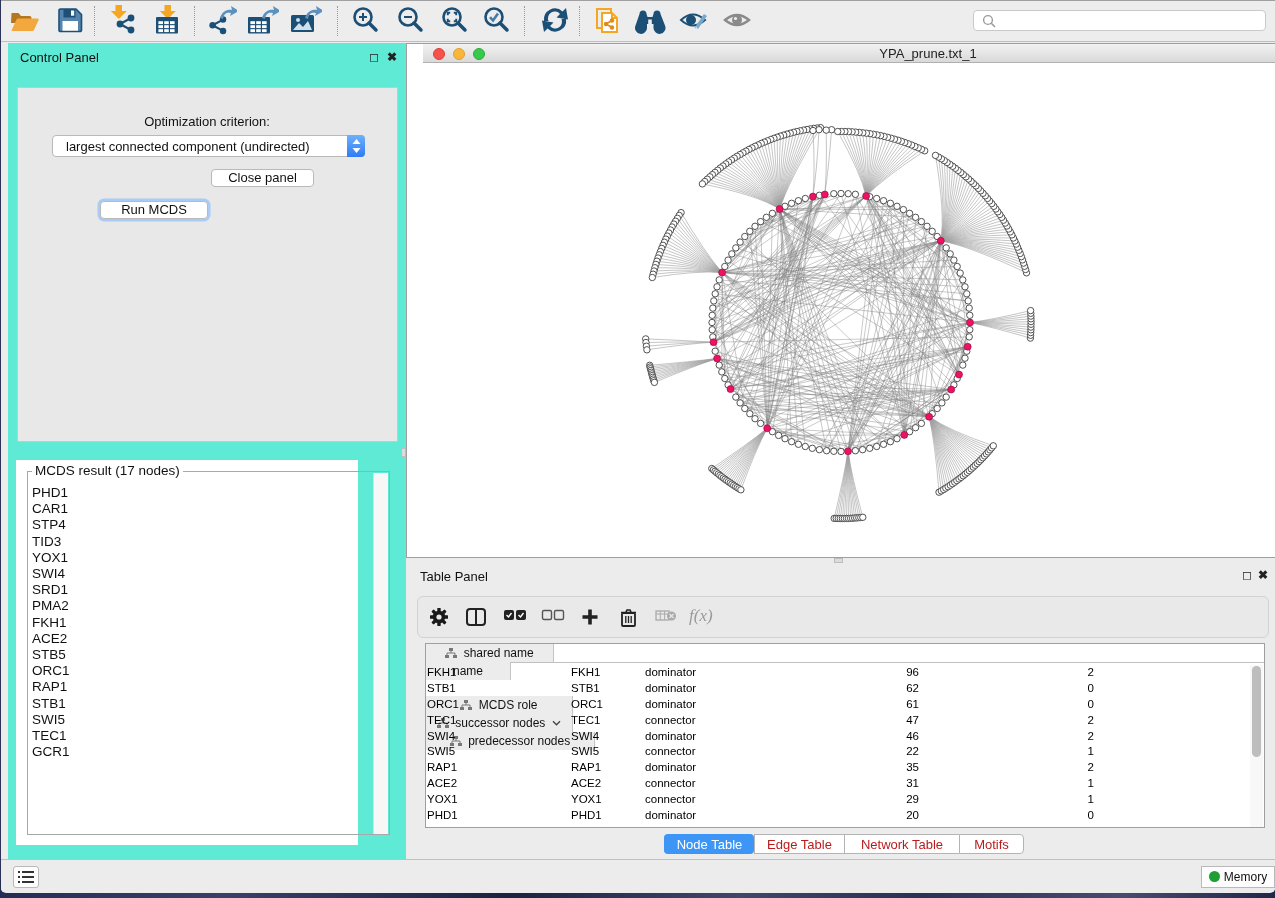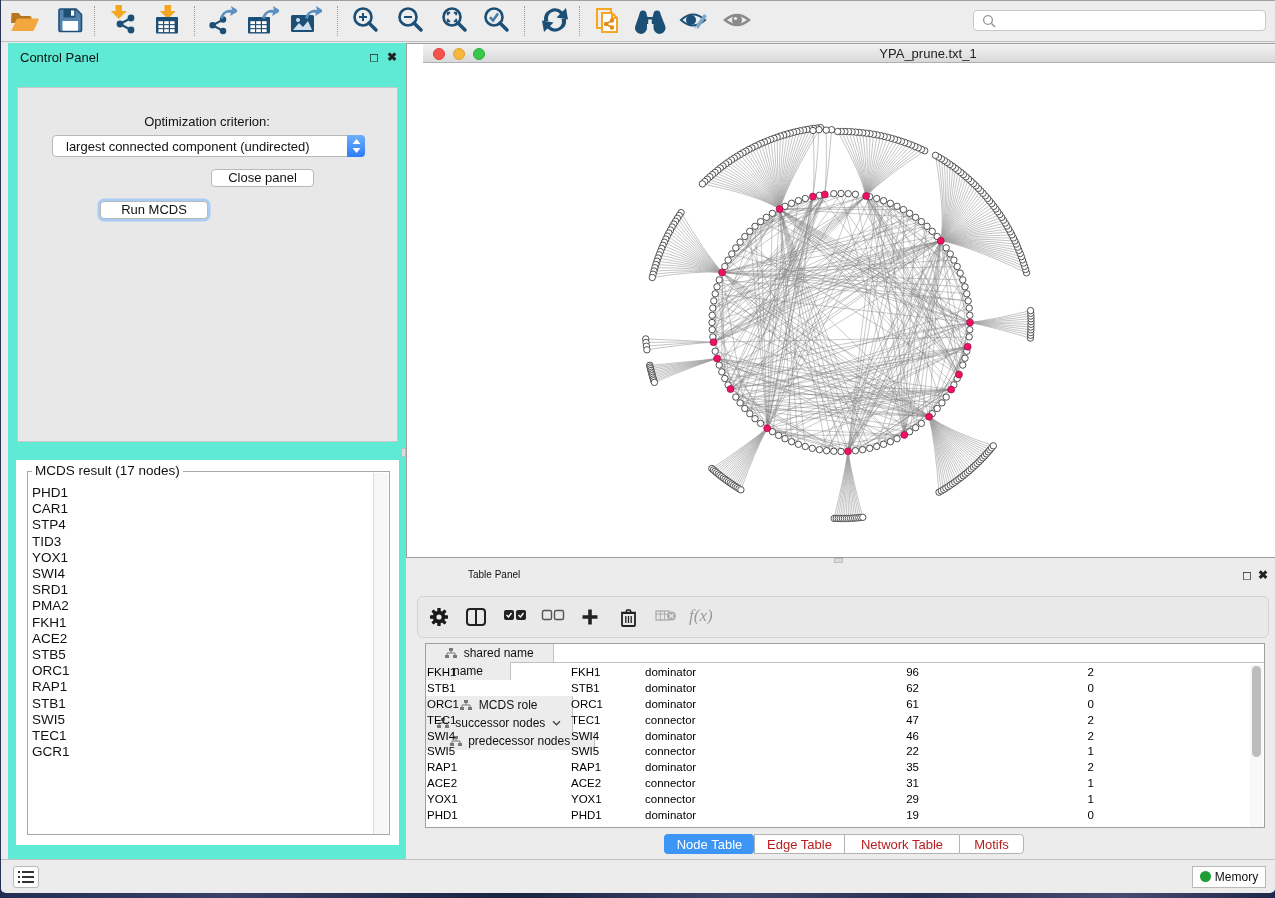--- a/index.html
+++ b/index.html
@@ -33,53 +33,53 @@
 #optlabel { position:absolute; left:0; top:71px; width:100%; text-align:center; font-size:13px; color:#111; }
 #dropdown { position:absolute; left:44px; top:92px; width:313px; height:22px; background:#fff;
   border:1px solid #b9b9b9; border-radius:4px; font-size:13px; color:#111; line-height:21px; }
 #dropdown .txt { padding-left:13px; }
 #dropdown .spin { position:absolute; right:-1px; top:-1px; width:18px; height:22px;
   background:linear-gradient(#6db1fc,#2e7bf6); border-radius:0 4px 4px 0; }
 .btn { position:absolute; height:18px; background:#fff; border:1px solid #b9b9b9; border-radius:4px;
   font-size:13px; color:#111; text-align:center; line-height:16px; }
 #runbtn { left:92px; top:126px; width:108px; box-shadow:0 0 0 2.5px #a9ccf7;margin-top:32px; }
 #closebtn { left:203px; top:126px; width:103px; }
-#cpwhite { position:absolute; left:8px; top:417px; width:383px; height:385px; background:#fff; }
+#cpwhite { position:absolute; left:8px; top:417px; width:342px; height:385px; background:#fff; }
 #fieldset { position:absolute; left:11px; top:11px; width:363px; height:364px; border:1px solid #a8a8a8; }
 #fieldset .legend { position:absolute; left:4px; top:-9px; background:#fff; padding:0 3px; font-size:13.5px; color:#111; }
 #mcdslist { position:absolute; left:0; top:13px; width:344px; font-size:13.5px; color:#111; line-height:16.2px; padding-left:4px; }
 #listscroll { position:absolute; right:1px; top:1px; width:15px; height:361px; background:#f7f7f7; border-left:1px solid #ddd; }
 
 #netwin { position:absolute; left:405px; top:43px; width:870px; height:515px; background:#fff;
   border:1px solid #9f9f9f; border-right:none; }
 #nettitle { position:absolute; left:16px; top:0; width:100%; height:19px;
   background:linear-gradient(#f2f2f2,#d9d9d9); border-bottom:1px solid #b0b0b0; }
 #nettitle .t { position:absolute; left:360px; width:290px; text-align:center; font-size:13px; color:#222; line-height:19px; }
 .light { position:absolute; top:4px; width:12px; height:12px; border-radius:50%; }
 #netcanvas { position:absolute; left:0; top:20px; width:870px; height:493px; background:#fff; overflow:hidden; }
 
 #tpanel { position:absolute; left:413px; top:563px; width:862px; height:296px; background:#ececec; }
-#tpanel .title { position:absolute; left:6px; top:6px; font-size:10px; color:#111;margin-left:48px; }
+#tpanel .title { position:absolute; left:6px; top:6px; font-size:13px; color:#111; }
 #ttoolbar { position:absolute; left:3px; top:33px; width:852px; height:42px; background:#e9e9e9;
   border:1px solid #d2d2d2; border-radius:6px; }
 #ttable { position:absolute; left:11px; top:80px; width:840px; height:185px; background:#fff; border:1px solid #9f9f9f; }
 #thead { position:absolute; left:0; top:0; width:838px; height:19px; background:#fff; border-bottom:1px solid #c0c0c0; display:flex;flex-direction:column; }
 .th { height:19px; background:#ececec; border-right:1px solid #c4c4c4; font-size:12px; color:#111; line-height:18px;
   display:flex; align-items:center; justify-content:center; }
 #tbody { position:absolute; left:0; top:20px; width:838px; font-size:11.5px; color:#000; }
 .tr { height:15.9px; display:flex; align-items:center; }
 .td { }
 #tscroll { position:absolute; right:1px; top:21px; width:13px; height:162px; background:#f8f8f8; }
 #tscroll .thumb { position:absolute; left:2px; top:1px; width:9px; height:91px; background:#bdbdbd; border-radius:4.5px; }
 #btabs { position:absolute; left:250px; top:271px; height:20px; display:flex; }
 .btab { height:20px; line-height:19px; font-size:13px; color:#b91c1c; background:#fff; border:1px solid #b4b4b4;
   border-right:none; text-align:center; }
 #statusbar { position:absolute; left:0; top:859px; width:1274px; height:33px; background:#ececec; border-top:1px solid #c0c0c0; }
 #menubtn { position:absolute; left:12px; top:6px; width:26px; height:22px; background:#fdfdfd; border:1px solid #b9b9b9; border-radius:3px; }
-#membtn { position:absolute; right:9px; top:6px; width:74px; height:22px; background:#fdfdfd; border:1px solid #b9b9b9;
+#membtn { position:absolute; right:0; top:6px; width:74px; height:22px; background:#fdfdfd; border:1px solid #b9b9b9;
   font-size:12px; color:#111; line-height:20px; text-align:center;margin-left:7px; }
 #membtn .dot { display:inline-block; width:11px; height:11px; border-radius:50%; background:#1e9e33; vertical-align:-1px; margin-right:4px; }
 </style>
 </head>
 <body>
 <div id="wallpaper"></div>
 <div id="appwin">
     <div style="position:absolute;left:0;top:0;width:1274px;height:1px;background:#a0a0a0;z-index:9;"></div>
   <div id="toolbar">
       <svg class="tbicon" style="left:8px;" width="30" height="30" viewBox="0 0 30 30">
@@ -1236,21 +1236,21 @@
             <div class="td" style="width:128px;padding-left:1px;">YOX1</div>
             <div class="td" style="width:85px;padding-left:17px;">YOX1</div>
             <div class="td" style="width:147px;padding-left:6px;">connector</div>
             <div class="td" style="width:147px;text-align:right;padding-right:14px;">29</div>
             <div class="td" style="width:169px;text-align:right;padding-right:8px;">1</div>
           </div>
           <div class="tr">
             <div class="td" style="width:128px;padding-left:1px;">PHD1</div>
             <div class="td" style="width:85px;padding-left:17px;">PHD1</div>
             <div class="td" style="width:147px;padding-left:6px;">dominator</div>
-            <div class="td" style="width:147px;text-align:right;padding-right:14px;">19</div>
+            <div class="td" style="width:147px;text-align:right;padding-right:14px;">20</div>
             <div class="td" style="width:169px;text-align:right;padding-right:8px;">0</div>
           </div>
         </div>
       <div id="tscroll">
           <div class="thumb"></div>
         </div>
     </div>
     <div id="btabs">
       <div class="btab" style="width:90px;background:#3d96f5;color:#fff;border-color:#3d96f5;border-radius:4px;">Node Table</div>
       <div class="btab" style="width:90px;">Edge Table</div>

